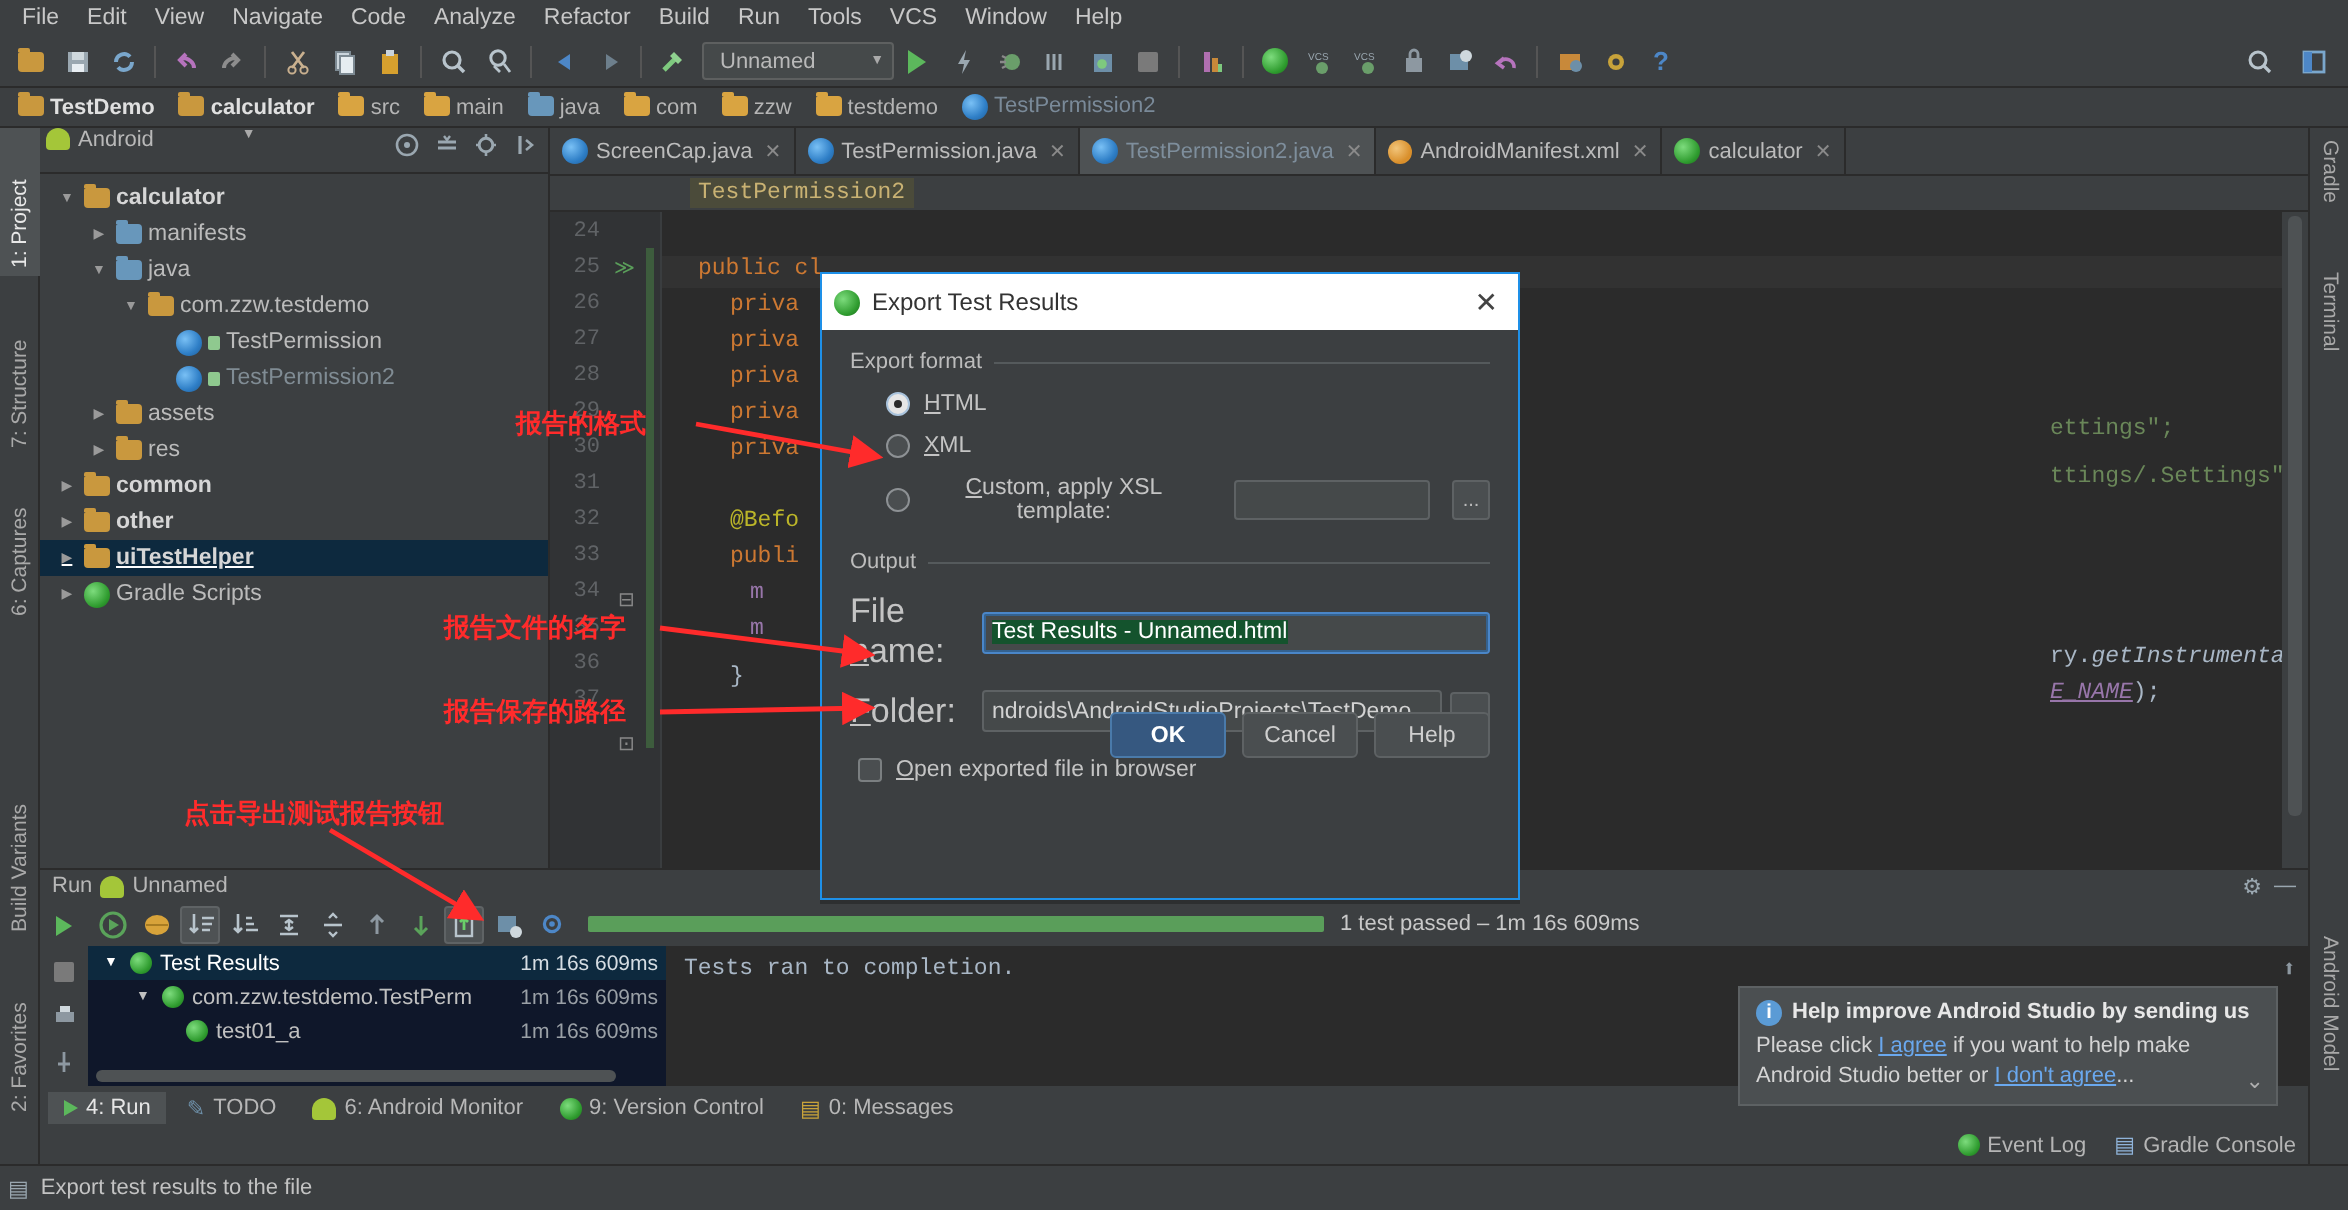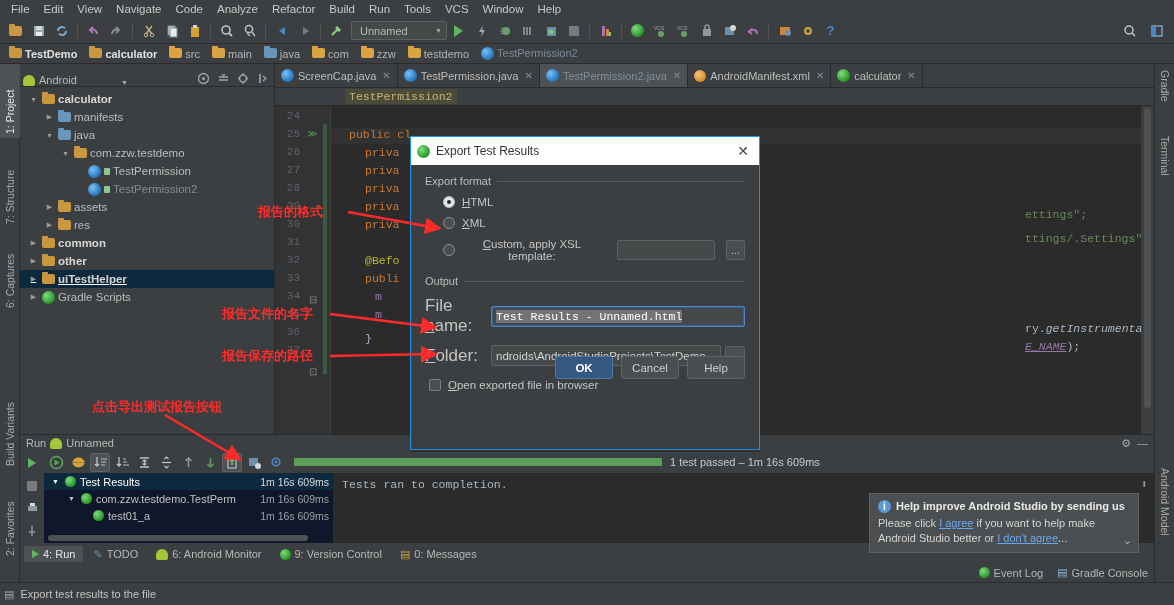--- a/index.html
+++ b/index.html
@@ -71,21 +71,21 @@
     position: absolute; right: 0; top: 64px; width: 20px; height: 518px;
     background: #3c3f41; border-left: 1px solid #2b2b2b;
   }
 
   
   .projpanel {
     position: absolute; left: 20px; top: 64px; width: 255px; height: 370px;
     background: #3c3f41; border-right: 1px solid #2b2b2b;
   }
   .projhdr {
-    height: 23px; display: flex; align-items: flex-end; padding: 0 3px; gap: 4px;
+    height: 23px; display: flex; align-items: flex-start; padding: 0 3px; gap: 4px;
     border-bottom: 1px solid #2b2b2b; background: #3c3f41;
   }
   .projhdr .nm { font-size: 11px; color: #b8b8b8; }
   .projhdr .arrow { font-size: 7px; color: #aaa; margin-left: 40px;}
   .projhdr .spacer { flex: 1; }
   .projhdr .hicon { width: 16px; height: 16px; display:flex; align-items:center; justify-content:center; }
   .tree { padding: 3px 0 0 0; overflow: hidden; }
   .trow {
     height: 18px; display: flex; align-items: center; gap: 3px;
     padding-left: 4px; font-size: 11.5px; color: #bbbbbb; white-space: nowrap; cursor: default;
@@ -250,21 +250,21 @@
   }
   .field { display: flex; align-items: center; margin-top: 9px; }
   .field .flbl { width: 66px; font-size: 17px; color: #c4c4c4; }
   .field .flbl u { text-decoration: underline; }
   .textinput {
     flex: 1; height: 21px; background: #45494a; border: 1px solid #5e6264;
     border-radius: 2px; padding: 0 4px; display: flex; align-items: center;
     font-size: 11.5px; color: #d2d2d2; overflow: hidden; white-space: nowrap;
   }
   .textinput.focused { border: 1px solid #4a86c8; box-shadow: 0 0 0 1px #35628f inset; }
-  .textinput .selected { background: #737373; color: #ffffff; font-family: Liberation Mono, monospace; }
+  .textinput .selected { background: #14532d; color: #ffffff; }
   .checkrow { display: flex; align-items: center; gap: 7px; margin: 13px 0 0 4px; font-size: 11.5px; color: #c4c4c4;}
   .checkbox { width: 12px; height: 12px; background: #4a4e50; border: 1px solid #7b7f81; border-radius: 2px; flex:0 0 12px;}
   .checkrow u { text-decoration: underline; }
   .dlgbtns { position: absolute; right: 14px; bottom: 12px; display: flex; gap: 8px; }
   .dbtn {
     min-width: 58px; height: 23px; border-radius: 3px; border: 1px solid #5e6264;
     background: #4a4e50; color: #cfcfcf; font-size: 11.5px;
     display: flex; align-items: center; justify-content: center; cursor: default;
   }
   .dbtn.primary { background: #365880; border-color: #4a7aaa; color: #ffffff; font-weight: bold; }

